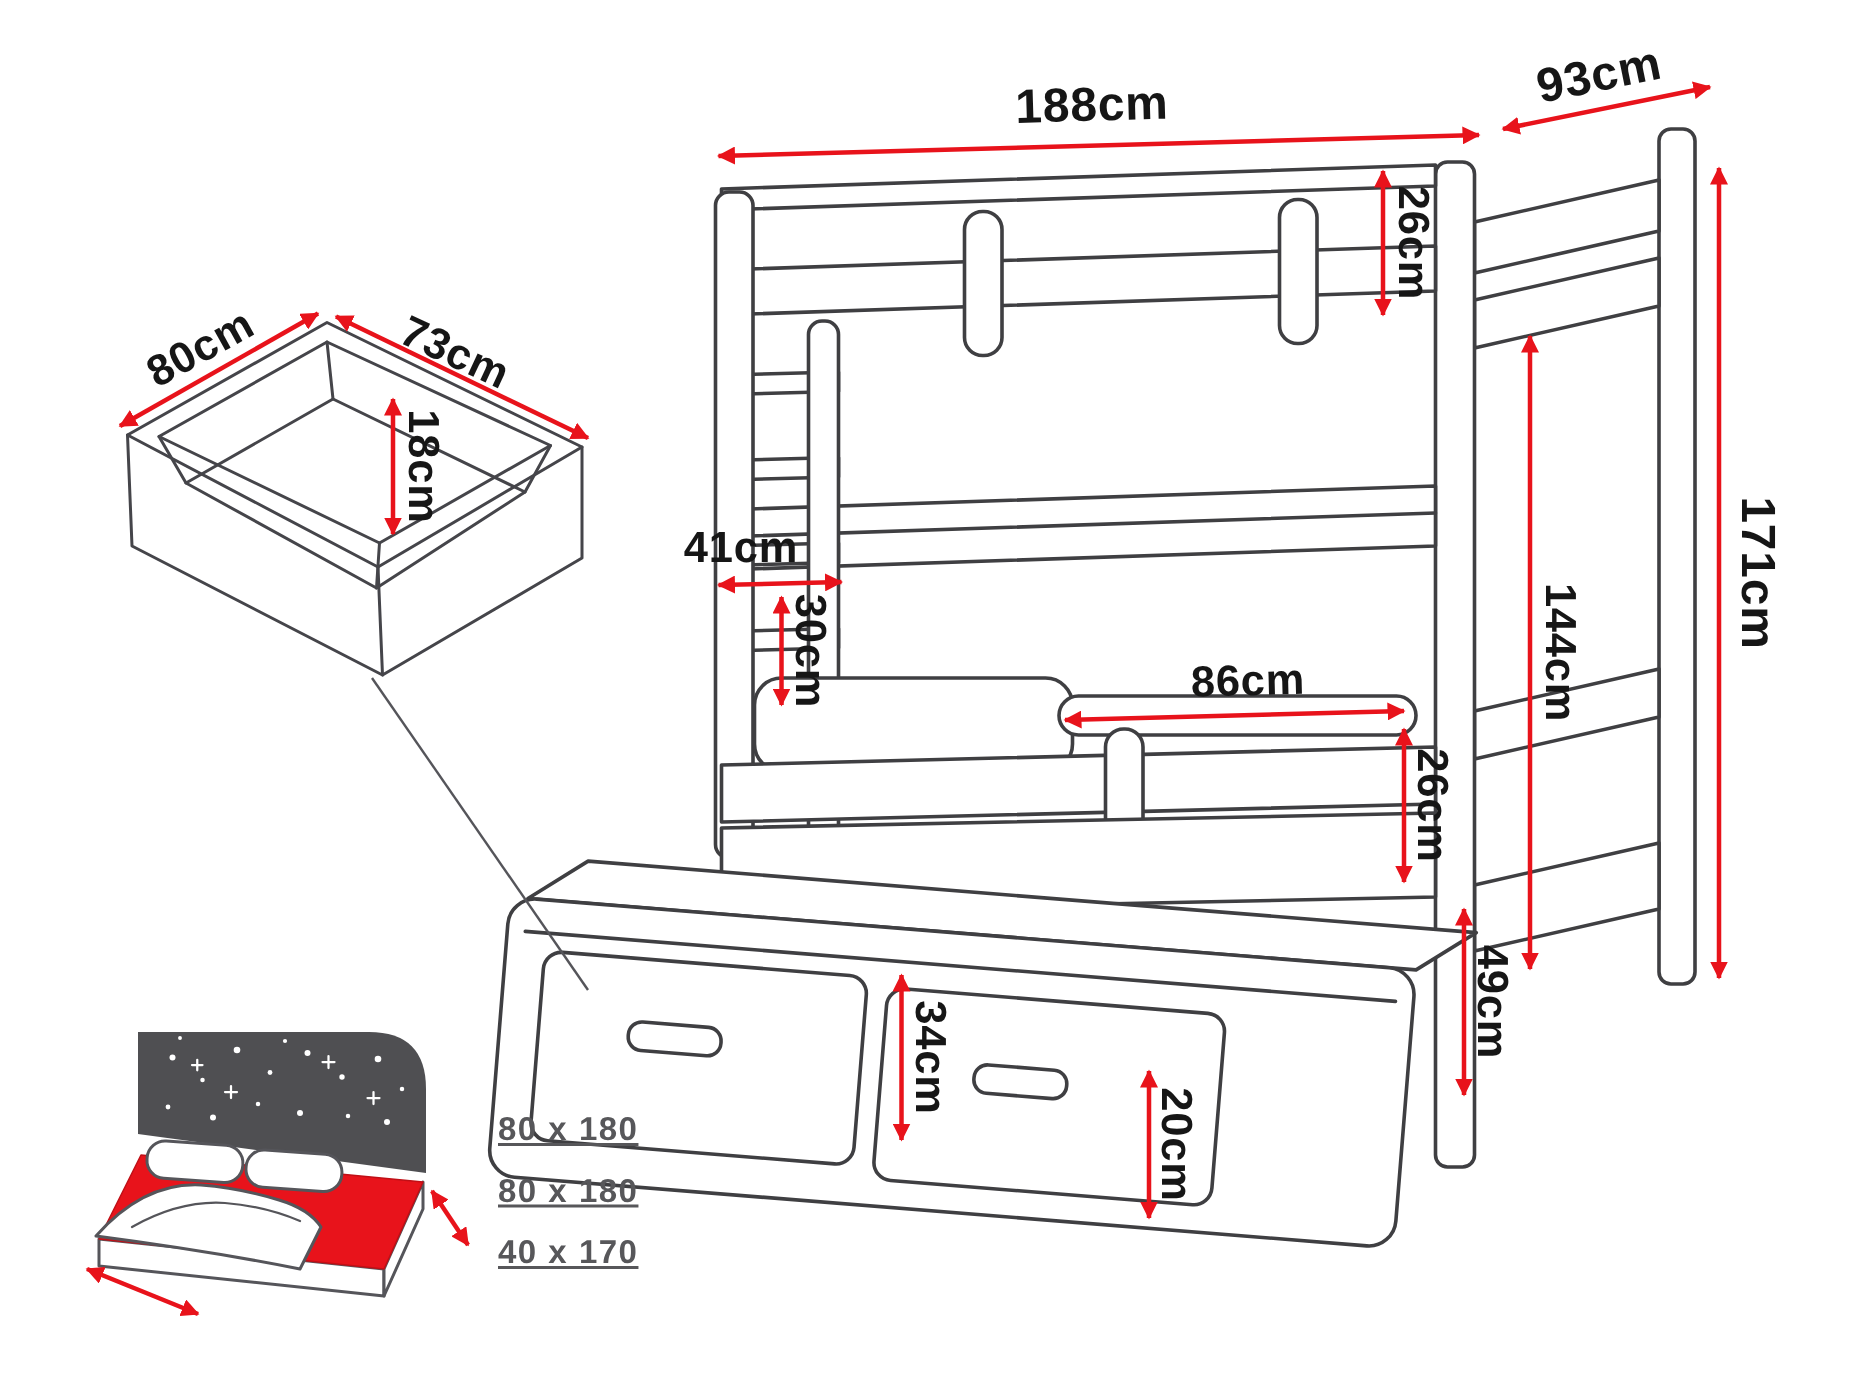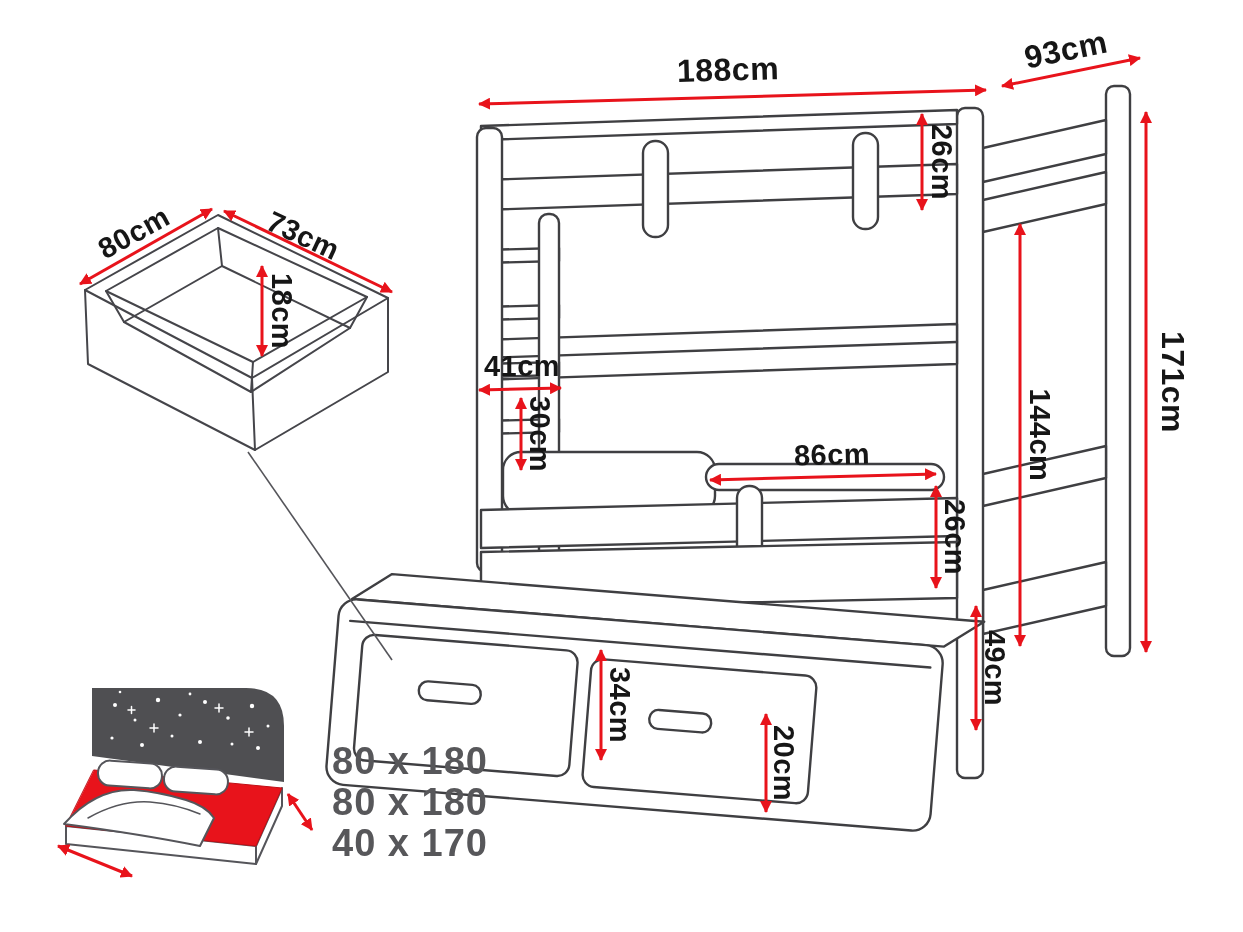--- a/index.html
+++ b/index.html
@@ -19,24 +19,25 @@
     font-size:29px;
     color:#161616;
     letter-spacing:.5px;
     white-space:nowrap;
   }
   .dim-label.lg{font-size:32px;}
   .size-label{
     position:absolute;
     font-family:"Liberation Sans",sans-serif;
     font-weight:700;
-    font-size:38px;
+    font-size:22px;
     color:#57575a;
     letter-spacing:1px;
     white-space:nowrap;
+    text-decoration:underline;
   }
 </style>
 </head>
 <body>
 
 <div id="stage">
 
 <svg id="lineart" width="1243" height="932" viewBox="0 0 1243 932">
   <defs>
     <marker id="ah" markerWidth="13" markerHeight="12" refX="11" refY="6" orient="auto-start-reverse" markerUnits="userSpaceOnUse">
@@ -171,21 +172,21 @@
 </svg>
 
 <div class="dim-label lg" style="left:728px;top:70px;--rot:-1.6deg;">188cm</div>
 <div class="dim-label lg" style="left:1066px;top:50px;--rot:-11.5deg;">93cm</div>
 <div class="dim-label" style="left:941px;top:162px;--rot:90deg;">26cm</div>
 <div class="dim-label lg" style="left:1172px;top:382px;--rot:90deg;">171cm</div>
 <div class="dim-label" style="left:1039px;top:435px;--rot:90deg;">144cm</div>
 <div class="dim-label" style="left:134px;top:233px;--rot:-29deg;">80cm</div>
 <div class="dim-label" style="left:303px;top:236px;--rot:25deg;">73cm</div>
 <div class="dim-label" style="left:281px;top:311px;--rot:90deg;">18cm</div>
-<div class="dim-label" style="left:522px;top:366px;--rot:0deg;">41cm</div>
+<div class="dim-label" style="left:494px;top:366px;--rot:0deg;">41cm</div>
 <div class="dim-label" style="left:539px;top:434px;--rot:90deg;">30cm</div>
 <div class="dim-label" style="left:832px;top:455px;--rot:-1.5deg;">86cm</div>
 <div class="dim-label" style="left:954px;top:537px;--rot:90deg;">26cm</div>
 <div class="dim-label" style="left:994px;top:668px;--rot:90deg;">49cm</div>
 <div class="dim-label" style="left:619px;top:705px;--rot:90deg;">34cm</div>
 <div class="dim-label" style="left:783px;top:763px;--rot:90deg;">20cm</div>
 
 <div class="size-label" style="left:332px;top:740px;">80 x 180</div>
 <div class="size-label" style="left:332px;top:781px;">80 x 180</div>
 <div class="size-label" style="left:332px;top:822px;">40 x 170</div>

